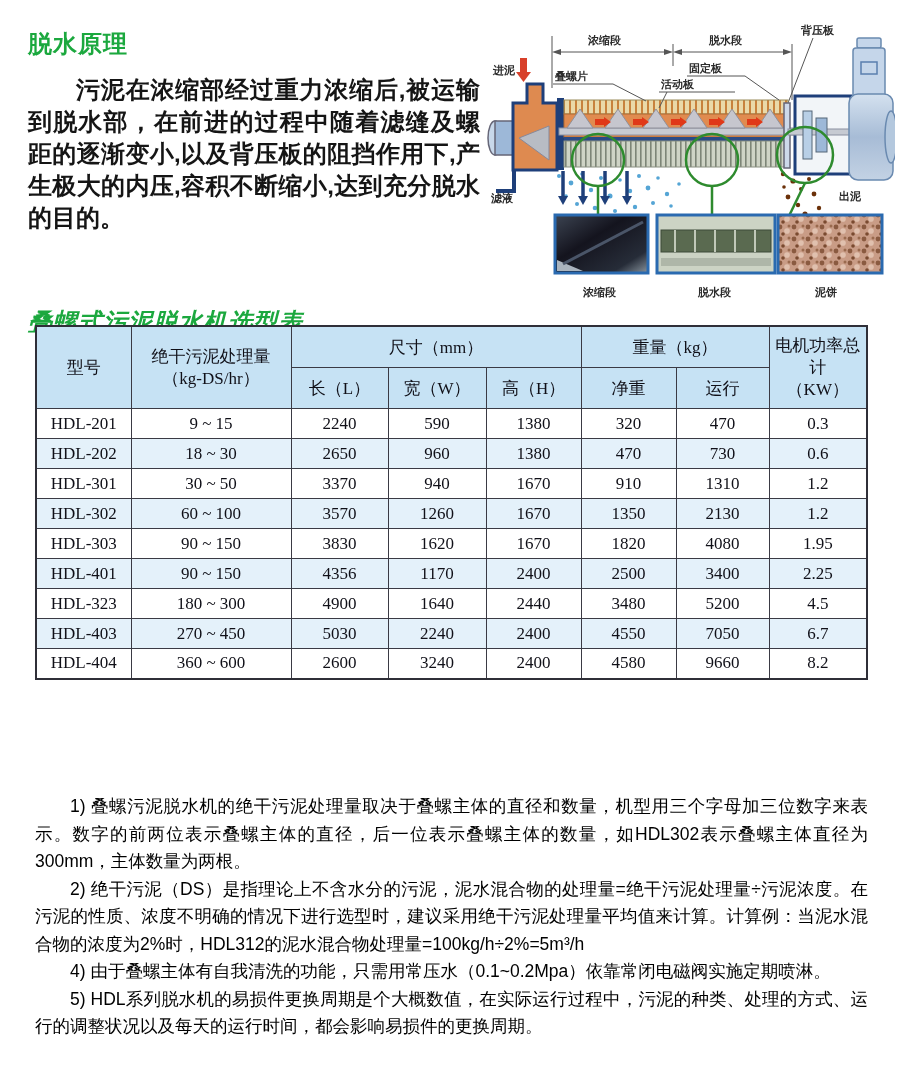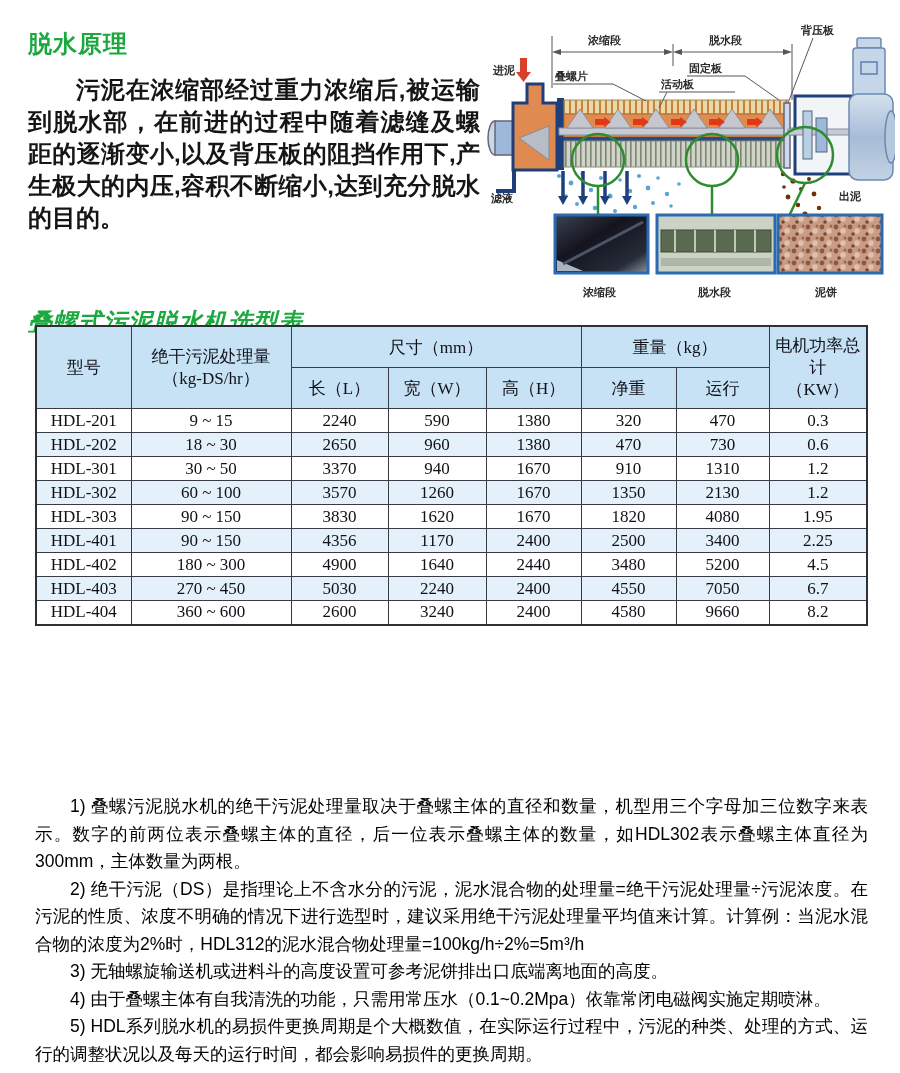--- a/index.html
+++ b/index.html
@@ -25,21 +25,21 @@
     position:absolute;left:35px;top:325px;width:831px;
     border-collapse:collapse;table-layout:fixed;
     font-family:"Liberation Serif",serif;font-size:17px;color:#101018;
     border:2px solid #2f2f38;
   }
   #spec-table th,#spec-table td{
     border:1px solid #3a3a44;text-align:center;vertical-align:middle;
     font-weight:normal;padding:0 2px;
   }
   #spec-table thead th{background:#c6e2f4;height:40px;}
-  #spec-table tbody tr{height:24px;background:#ffffff;}
+  #spec-table tbody tr{height:30px;background:#ffffff;}
   #spec-table tbody tr:nth-child(even){background:#e4f1fa;}
   .th-2line span{display:block;line-height:22px;}
 
   #notes{
     position:absolute;left:35px;top:793px;width:833px;
     font-size:17.5px;line-height:27.5px;color:#000;
     text-align:justify;font-weight:500;
   }
   #notes p{margin:0;text-indent:2em;}
 </style>
@@ -352,21 +352,21 @@
         <td>HDL-401</td>
         <td>90 ~ 150</td>
         <td>4356</td>
         <td>1170</td>
         <td>2400</td>
         <td>2500</td>
         <td>3400</td>
         <td>2.25</td>
       </tr>
       <tr>
-        <td>HDL-402</td>
+        <td>HDL-323</td>
         <td>180 ~ 300</td>
         <td>4900</td>
         <td>1640</td>
         <td>2440</td>
         <td>3480</td>
         <td>5200</td>
         <td>4.5</td>
       </tr>
       <tr>
         <td>HDL-403</td>
@@ -387,16 +387,15 @@
         <td>4580</td>
         <td>9660</td>
         <td>8.2</td>
       </tr>
     </tbody>
 </table>
 
 <div id="notes">
   <p>1) 叠螺污泥脱水机的绝干污泥处理量取决于叠螺主体的直径和数量，机型用三个字母加三位数字来表示。数字的前两位表示叠螺主体的直径，后一位表示叠螺主体的数量，如HDL302表示叠螺主体直径为300mm，主体数量为两根。</p>
   <p>2) 绝干污泥（DS）是指理论上不含水分的污泥，泥水混合物的处理量=绝干污泥处理量÷污泥浓度。在污泥的性质、浓度不明确的情况下进行选型时，建议采用绝干污泥处理量平均值来计算。计算例：当泥水混合物的浓度为2%时，HDL312的泥水混合物处理量=100kg/h÷2%=5m³/h</p>
-  <p>3) 无轴螺旋输送机或进料斗的高度设置可参考泥饼排出口底端离地面的高度。</p>
   <p>4) 由于叠螺主体有自我清洗的功能，只需用常压水（0.1~0.2Mpa）依靠常闭电磁阀实施定期喷淋。</p>
   <p>5) HDL系列脱水机的易损件更换周期是个大概数值，在实际运行过程中，污泥的种类、处理的方式、运行的调整状况以及每天的运行时间，都会影响易损件的更换周期。</p>
 </div>
 
 </body></html>

